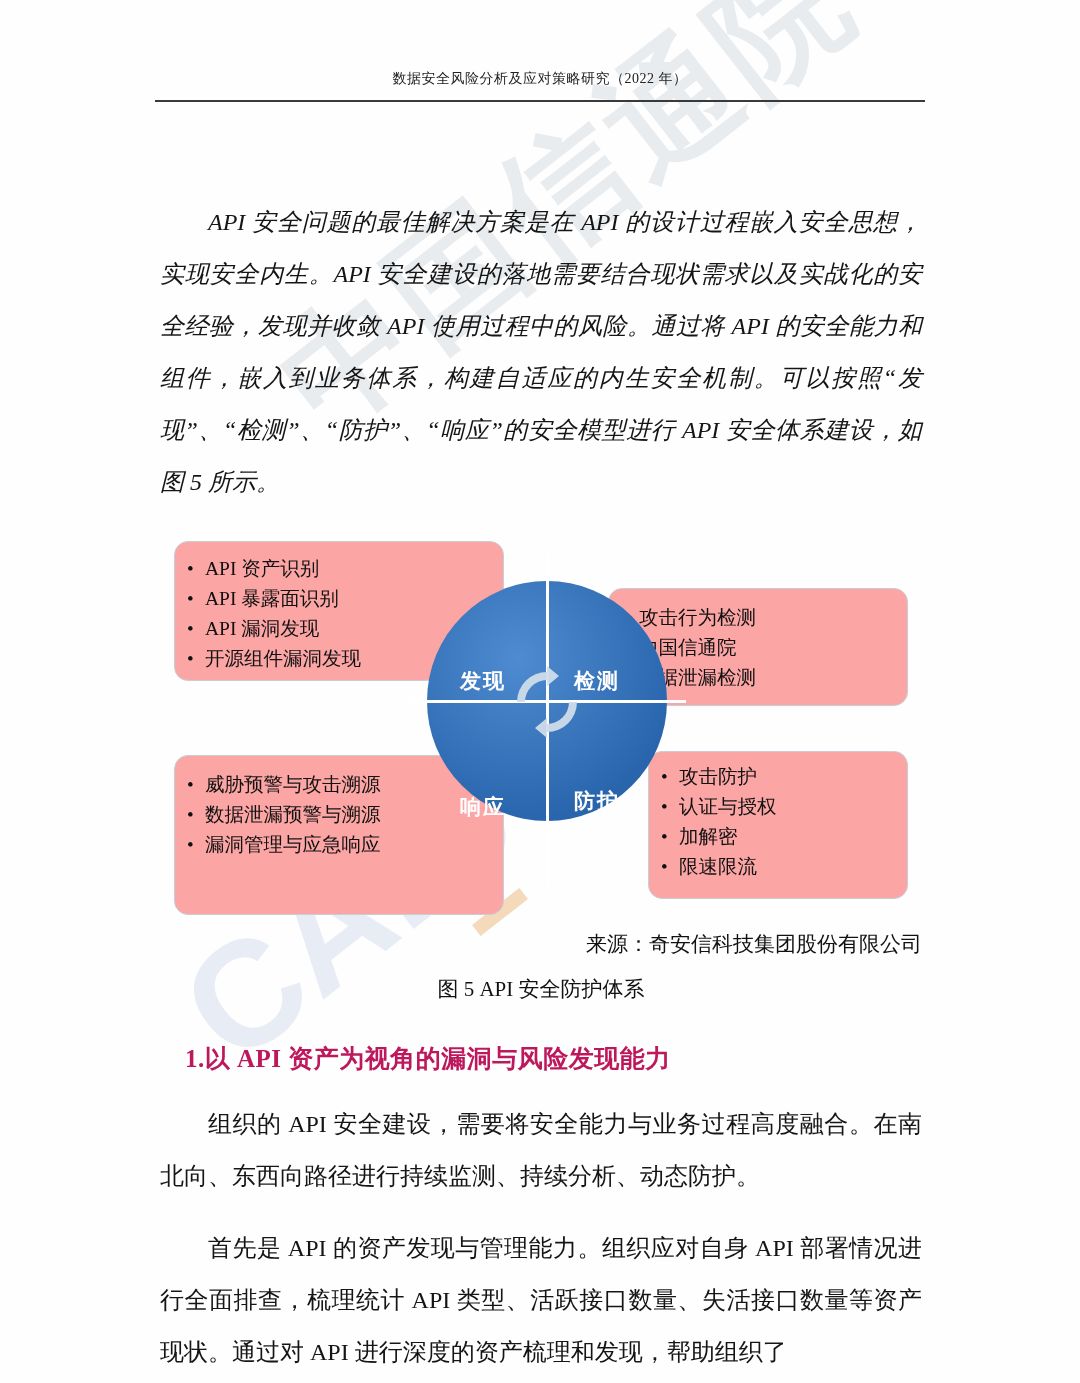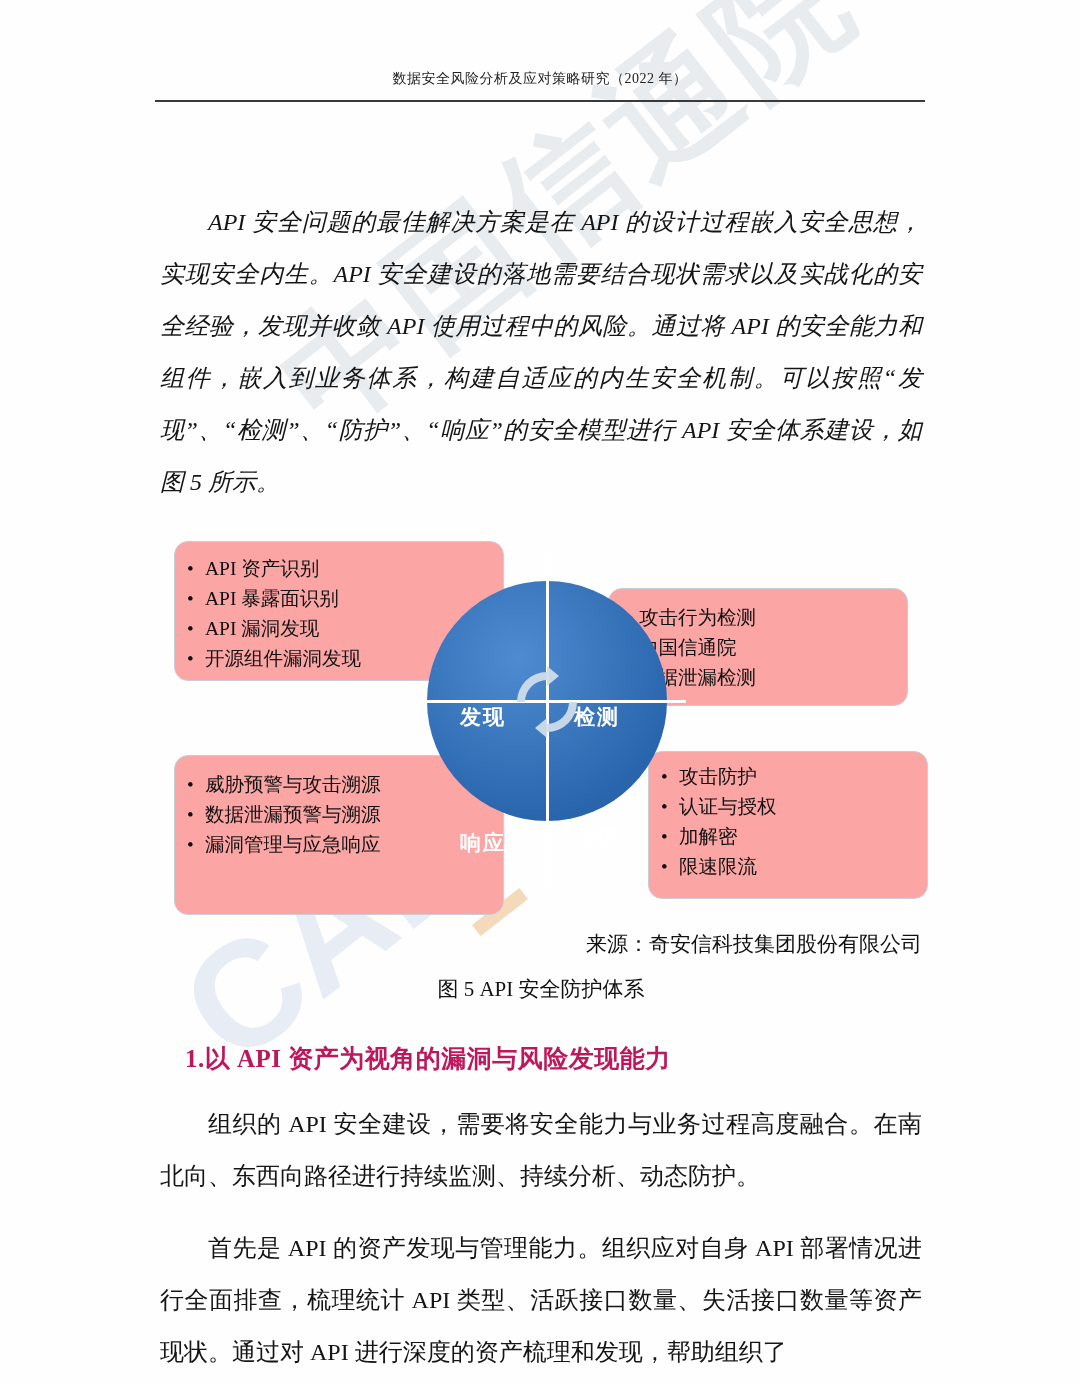--- a/index.html
+++ b/index.html
@@ -91,21 +91,21 @@
   .quad-box {
     position: absolute;
     border: 1.6px solid #c9ced6;
     border-radius: 14px;
     background: #fca5a5;
     box-sizing: border-box;
   }
   .qb-tl { left: 14px;  top: 8px;   width: 330px; height: 140px; }
   .qb-tr { left: 448px; top: 28px;  width: 300px; height: 118px; margin-top: 27px; }
   .qb-bl { left: 14px;  top: 222px; width: 330px; height: 160px; }
-  .qb-br { left: 488px; top: 218px; width: 280px; height: 148px; }
+  .qb-br { left: 488px; top: 218px; width: 260px; height: 148px; }
 
   .quad-box ul {
     margin: 0;
     padding: 14px 10px 0 30px;
     list-style: none;
   }
   .quad-box li {
     position: relative;
     font-size: 19.5px;
     line-height: 30px;
@@ -156,21 +156,20 @@
     width: 278px;
     height: 3px;
     background: #ffffff;
   }
   .quad-label {
     position: absolute;
     color: #ffffff;
     font-size: 21px;
     font-weight: bold;
     letter-spacing: 2px;
-    margin-top: 36px;
   }
   .ql-find   { left: 52px;  top: 112px; }
   .ql-detect { left: 166px; top: 112px; }
   .ql-resp   { left: 52px;  top: 238px; }
   .ql-prot   { left: 166px; top: 232px; }
 
   .arrow-ring {
     position: absolute;
     left: 97px;
     top: 105px;

